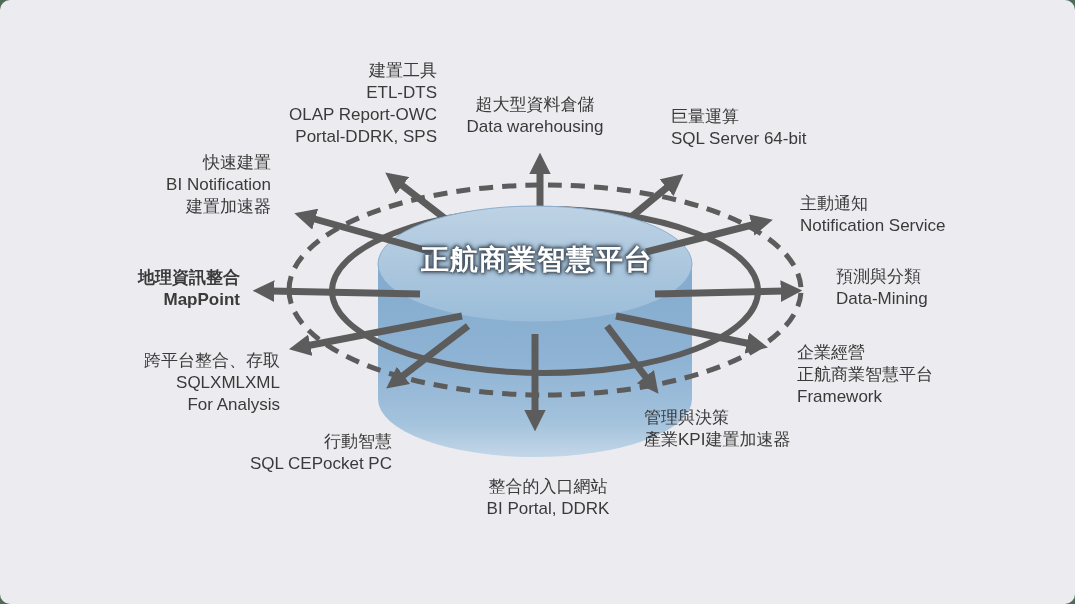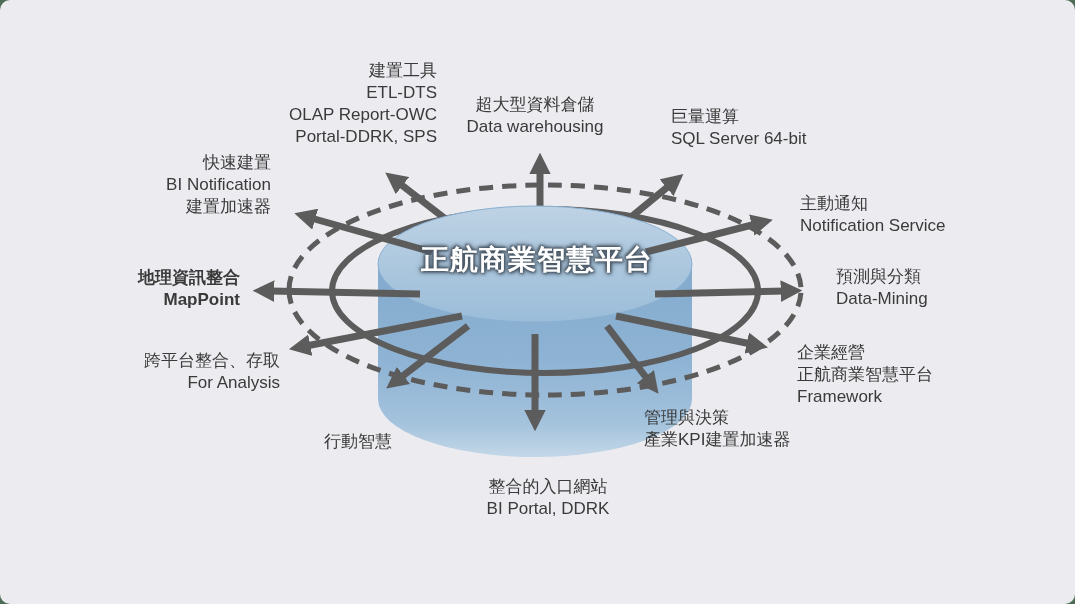--- a/index.html
+++ b/index.html
@@ -150,24 +150,26 @@
     <div>產業KPI建置加速器</div>
   </div>
 
   <div class="lbl center" id="lbl-portal">
     <div>整合的入口網站</div>
     <div>BI Portal, DDRK</div>
   </div>
 
   <div class="lbl right" id="lbl-mobile">
     <div>行動智慧</div>
+    <div>SQL CEPocket PC</div>
   </div>
 
   <div class="lbl right" id="lbl-crossplatform">
     <div>跨平台整合、存取</div>
+    <div>SQLXMLXML</div>
     <div>For Analysis</div>
   </div>
 
   <div class="lbl right" id="lbl-geo">
     <div>地理資訊整合</div>
     <div>MapPoint</div>
   </div>
 
   <div class="lbl right" id="lbl-rapidbuild">
     <div>快速建置</div>

